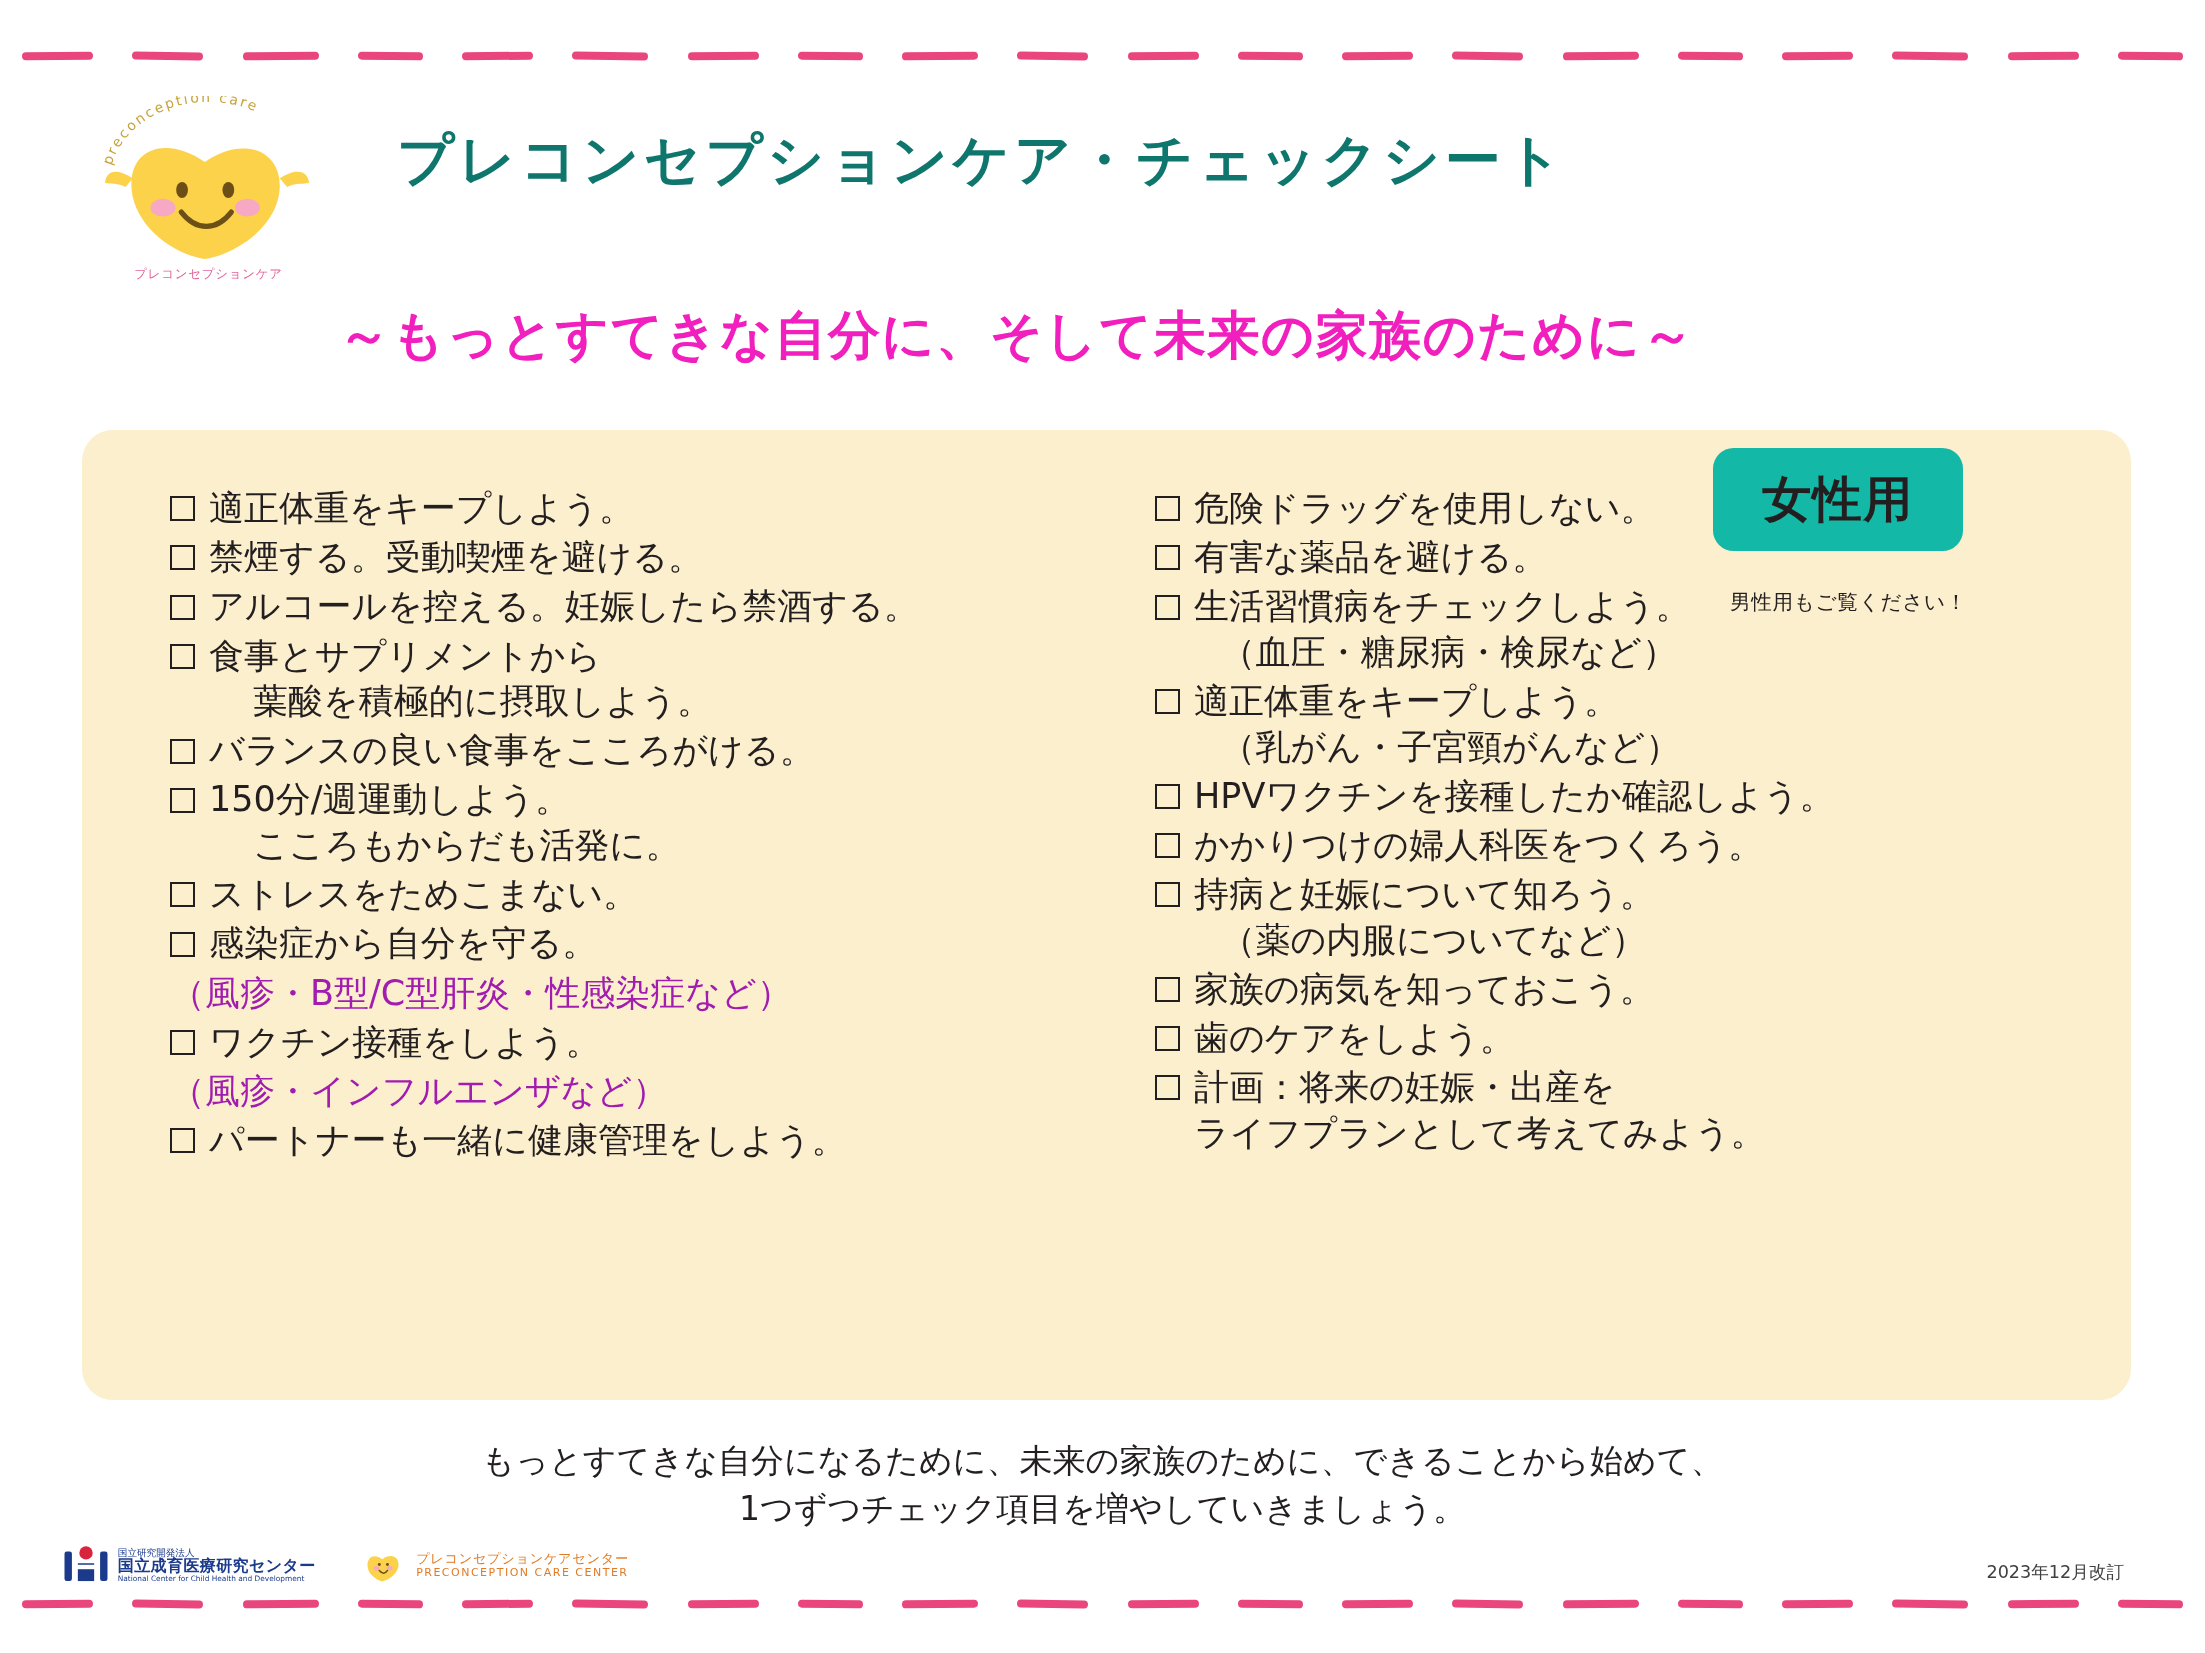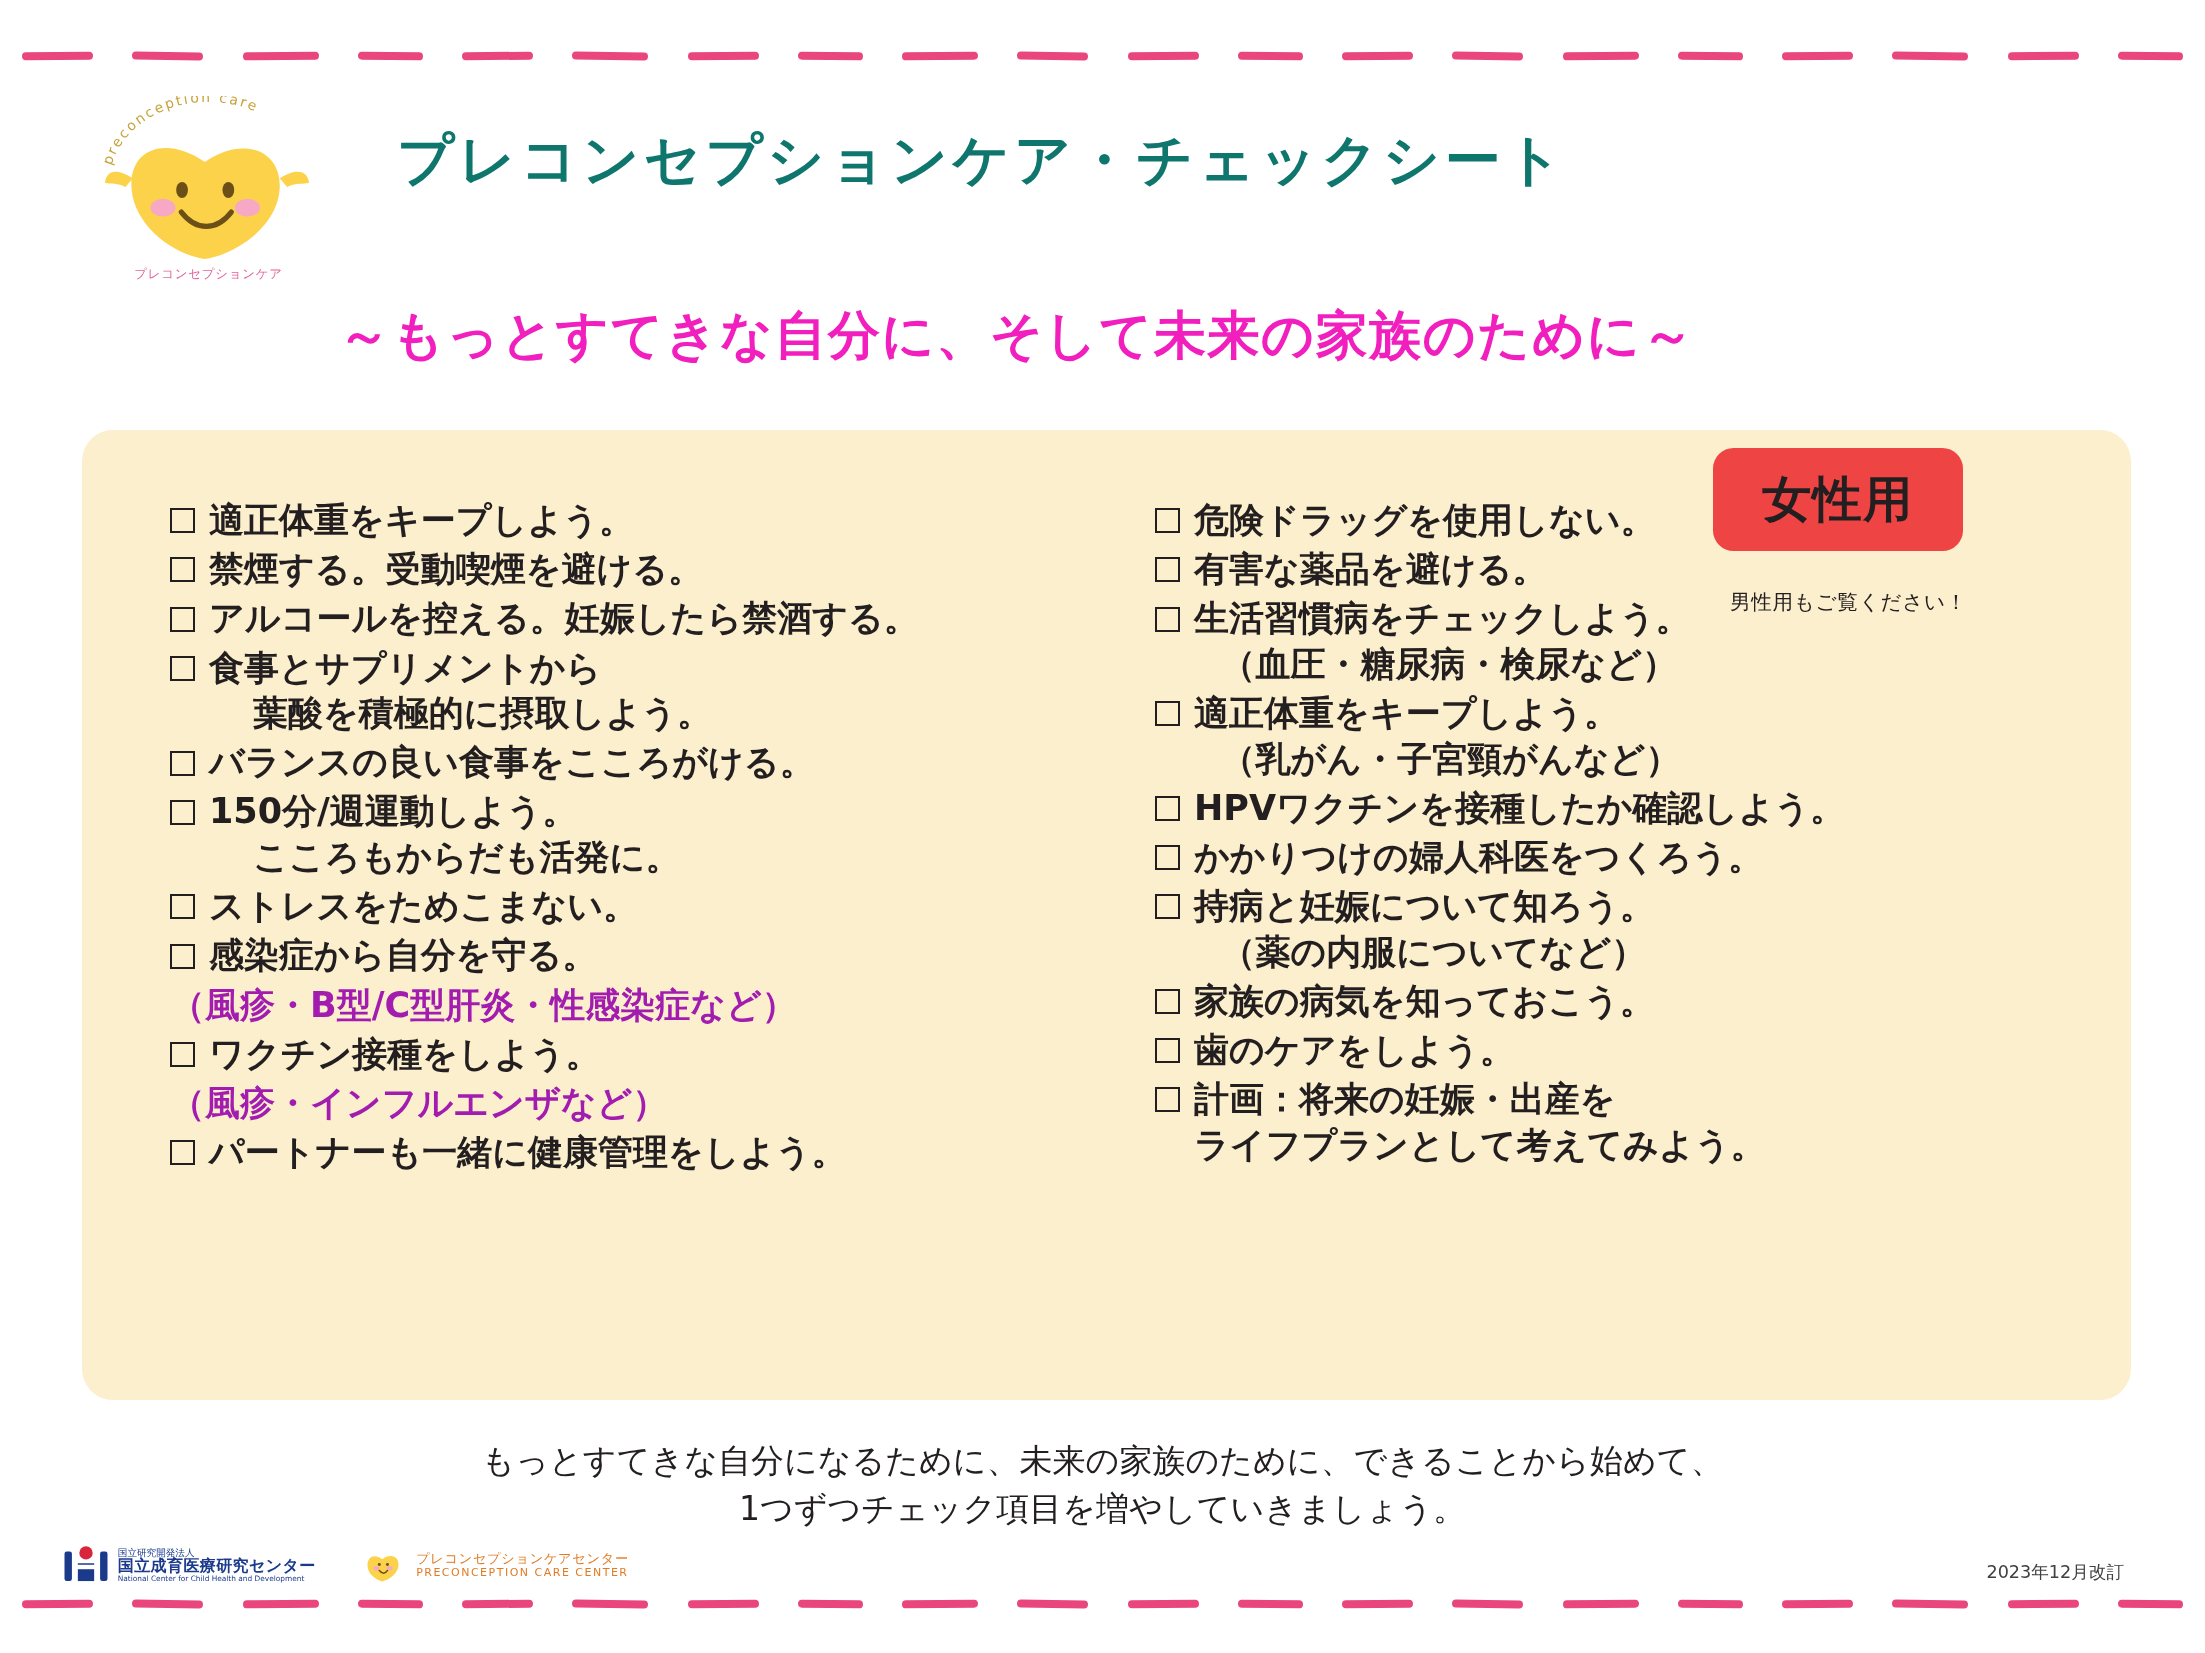--- a/index.html
+++ b/index.html
@@ -80,22 +80,21 @@
     left: 82px;
     top: 430px;
     width: 2049px;
     height: 970px;
     background: #fcefcd;
     border-radius: 31px;
   }
 
   .col {
     position: absolute;
-    top: 68px;
-    font-weight: bold;
+    top: 56px;
   }
   .col-left { left: 88px; width: 978px; }
   .col-right { left: 1073px; width: 882px; }
 
   .item {
     display: flex;
     align-items: flex-start;
     font-size: 35px;
     line-height: 1.30;
     color: #231f20;
@@ -124,21 +123,21 @@
     margin-bottom: 3.7px;
   }
 
   
   .badge {
     position: absolute;
     left: 1713px;
     top: 448px;
     width: 250px;
     height: 103px;
-    background: #ef4444;
+    background: #14b8a6;
     border-radius: 20.6px;
     display: flex;
     align-items: center;
     justify-content: center;
   }
   .badge-label {
     font-size: 49px;
     font-weight: bold;
     color: #231f20;
     letter-spacing: 1.5px;

